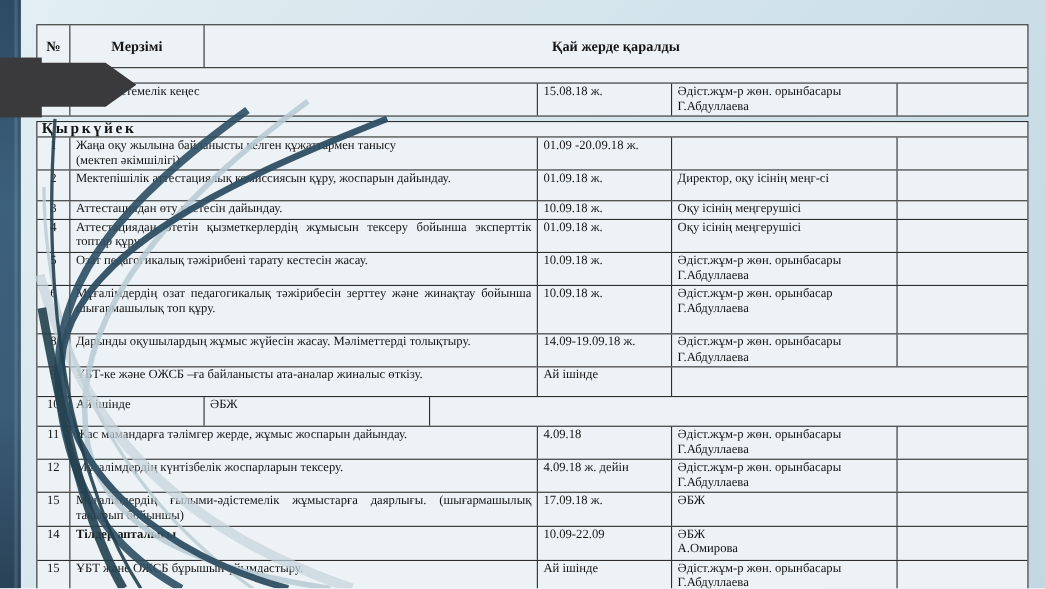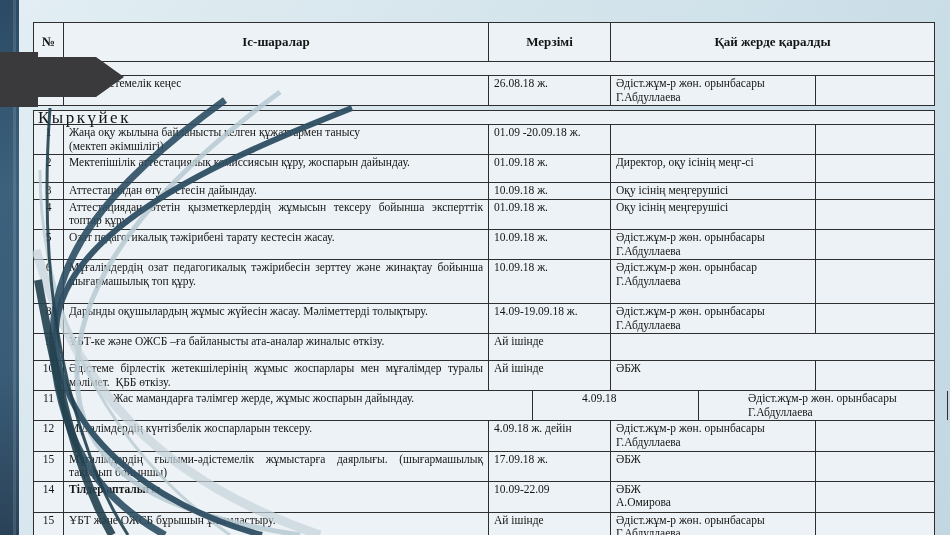--- a/index.html
+++ b/index.html
@@ -20,35 +20,35 @@
   .trow{display:flex;box-sizing:border-box;}
   .trow + .trow{border-top:1px solid #2e2e2e;}
   .rows .trow:first-child{border-top:1px solid #2e2e2e;}
   .cell{box-sizing:border-box;padding:1px 5px;line-height:1.18;}
   .c-num{flex:0 0 30px;text-align:center;padding:1px 2px;}
   .c-act{flex:0 0 425px;text-align:justify;white-space:pre-line;}
   .c-date{flex:0 0 122px;white-space:pre-line;}
   .c-resp{flex:0 0 205px;white-space:pre-line;}
   .c-place{flex:1 1 auto;}
   .vb{border-right:1px solid #2e2e2e;}
-  .sec-title{font-weight:normal;font-size:17px;letter-spacing:2.5px;padding:0 4px;min-height:13px;
+  .sec-title{font-weight:bold;font-size:14px;letter-spacing:2.5px;padding:0 4px;min-height:13px;
     line-height:13px;box-sizing:border-box;}
   .bold{font-weight:bold;}
   
   .sec-tamyz .trow:nth-child(1){min-height:27px;}
   .sec-kyrkuiek .trow:nth-child(1){min-height:27px;}
   .sec-kyrkuiek .trow:nth-child(2){min-height:28px;}
   .sec-kyrkuiek .trow:nth-child(3){min-height:13px;}
   .sec-kyrkuiek .trow:nth-child(4){min-height:27px;}
   .sec-kyrkuiek .trow:nth-child(5){min-height:27px;}
   .sec-kyrkuiek .trow:nth-child(6){min-height:44px;}
   .sec-kyrkuiek .trow:nth-child(7){min-height:28px;}
   .sec-kyrkuiek .trow:nth-child(8){min-height:27px;justify-content:space-between;}
   .sec-kyrkuiek .trow:nth-child(9){min-height:27px;}
-  .sec-kyrkuiek .trow:nth-child(10){min-height:28px;gap:44px;}
+  .sec-kyrkuiek .trow:nth-child(10){min-height:28px;}
   .sec-kyrkuiek .trow:nth-child(11){min-height:27px;}
   .sec-kyrkuiek .trow:nth-child(12){min-height:27px;}
   .sec-kyrkuiek .trow:nth-child(13){min-height:31px;}
   .sec-kyrkuiek .trow:nth-child(14){min-height:28px;}
   
   .sec-tamyz .sec-title{position:relative;z-index:30;color:#9ba0a4;}
   .sec-tamyz .c-num{position:relative;z-index:30;color:#9ba0a4;}
   .sec-tamyz .c-act{position:relative;z-index:30;}
   
   .swooshes{position:absolute;left:0;top:0;z-index:15;pointer-events:none;}
@@ -62,32 +62,31 @@
 <div class="stage">
 
   <div class="leftbar">
     <div class="leftbar-inner"></div>
   </div>
 
   <div class="tbl">
     <div class="block">
       <div class="thead">
         <div class="hcell vb c-num">№</div>
-        <div class="hcell vb c-act">Іс-шаралар</div>
         <div class="hcell vb c-date">Мерзімі</div>
         <div class="hcell c-place">Қай  жерде қаралды</div>
       </div>
       <div id="sections-head">
   <div class="section sec-tamyz">
     <div class="sec-title"><span class="sec-title-text">Тамыз</span></div>
     <div class="rows">
   <div class="trow">
     <div class="cell vb c-num">1</div>
     <div class="cell vb c-act">1.&nbsp;&nbsp;&nbsp;&nbsp;&nbsp;Әдістемелік кеңес</div>
-    <div class="cell vb c-date">26.08.18 ж.</div>
+    <div class="cell vb c-date">15.08.18 ж.</div>
     <div class="cell vb c-resp">Әдіст.жұм-р жөн. орынбасары
 Г.Абдуллаева</div>
     <div class="cell c-place"></div>
   </div>
 </div>
   </div>
 </div>
     </div>
     <div class="block">
       <div id="sections-body">
@@ -156,21 +155,20 @@
 
   <div class="trow">
     <div class="cell vb c-num">9</div>
     <div class="cell vb c-act">ҰБТ-ке және ОЖСБ –ға байланысты ата-аналар жиналыс өткізу.</div>
     <div class="cell vb c-date">Ай ішінде</div>
     <div class="cell c-place"></div>
   </div>
 
   <div class="trow">
     <div class="cell vb c-num">10</div>
-    <div class="cell vb c-act">Әдістеме бірлестік жетекшілерінің жұмыс жоспарлары мен мұғалімдер туралы мәлімет. &nbsp;ҚББ өткізу.</div>
     <div class="cell vb c-date">Ай ішінде</div>
     <div class="cell vb c-resp">ӘБЖ</div>
     <div class="cell c-place"></div>
   </div>
 
   <div class="trow">
     <div class="cell vb c-num">11</div>
     <div class="cell vb c-act">Жас мамандарға тәлімгер жерде, жұмыс жоспарын дайындау.</div>
     <div class="cell vb c-date">4.09.18</div>
     <div class="cell vb c-resp">Әдіст.жұм-р жөн. орынбасары

